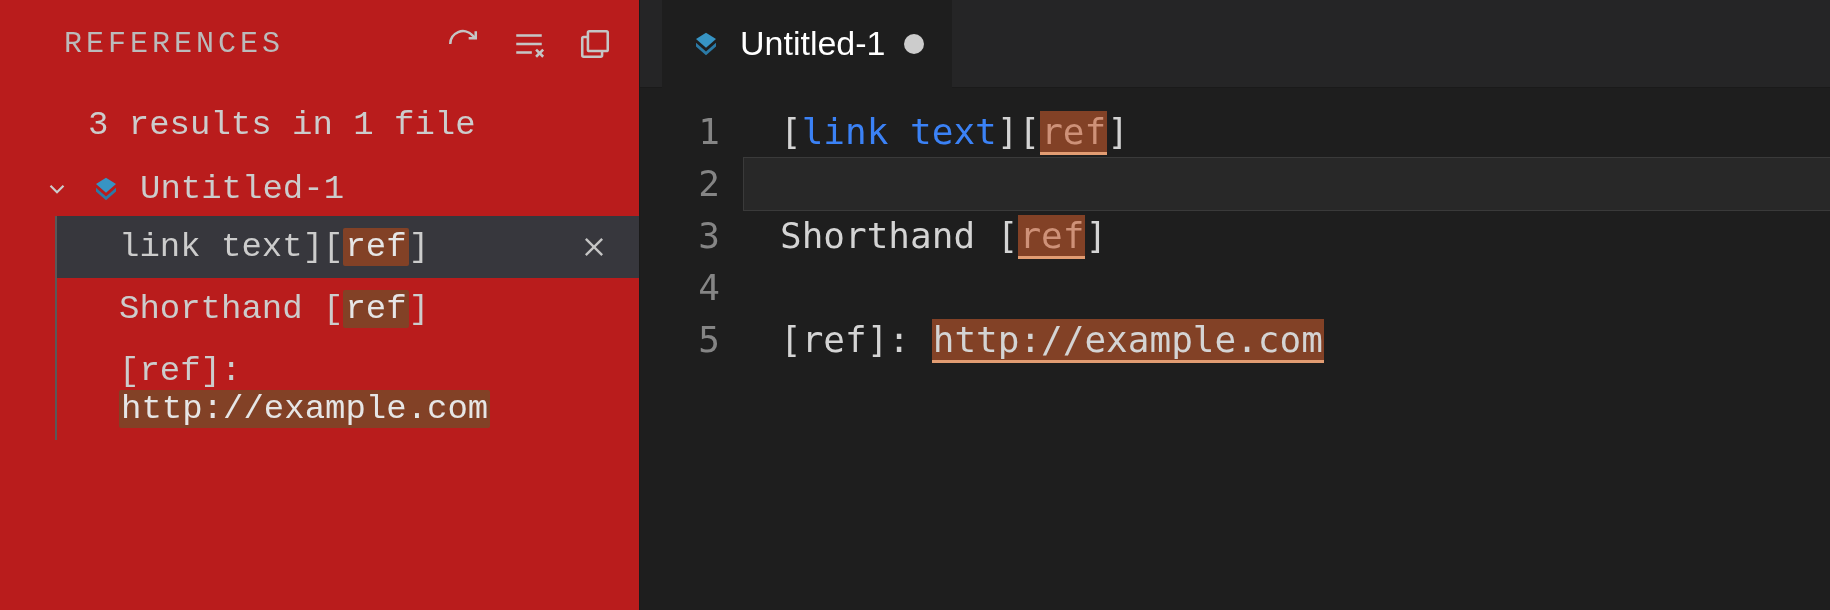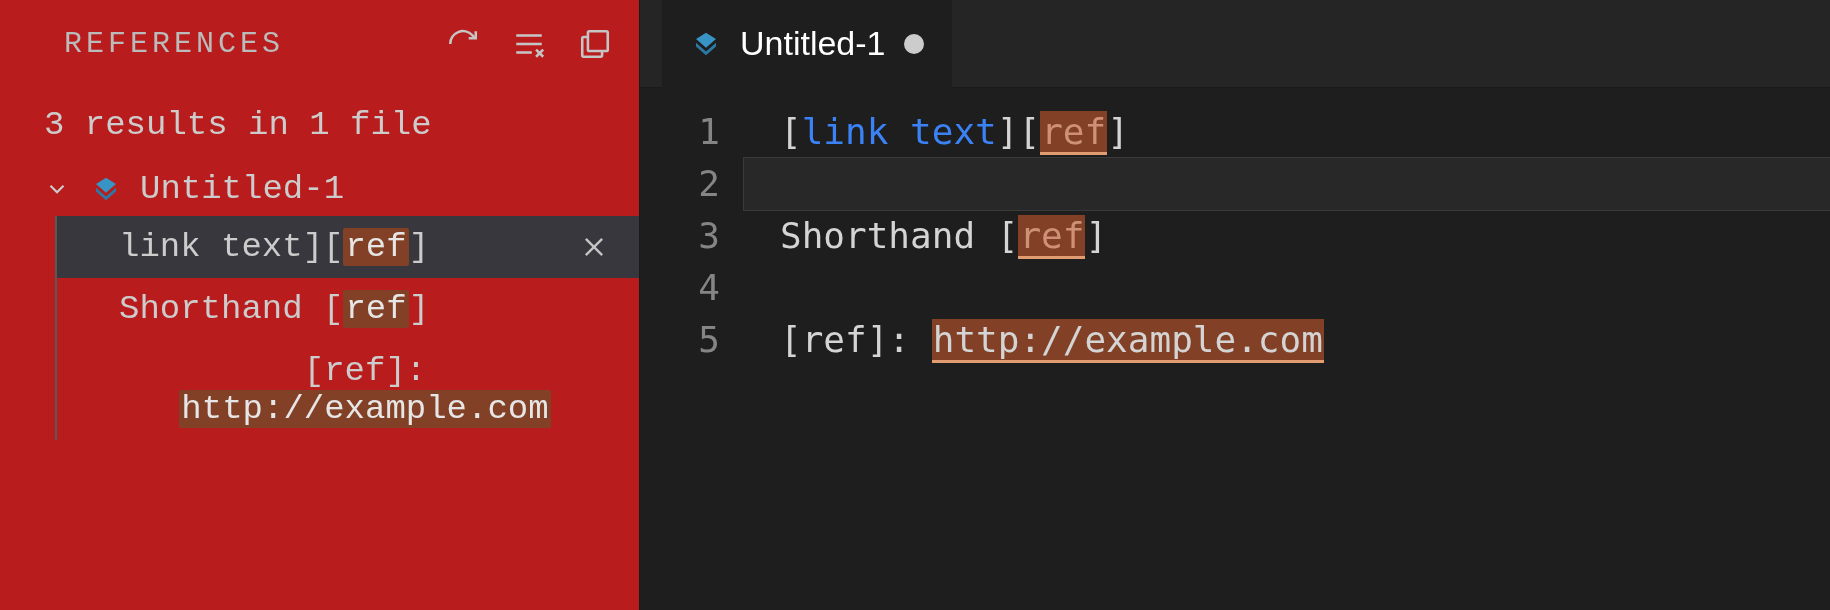--- a/index.html
+++ b/index.html
@@ -50,41 +50,41 @@
     align-items: center;
     justify-content: center;
     color: #c5c5c5;
     cursor: pointer;
   }
   .icon-btn svg { width: 34px; height: 34px; }
   .summary {
     padding: 18px 0 18px 44px;
     font-size: 34px;
     color: #cccccc;
+    margin-left: 44px;
   }
   .file-row {
     display: flex;
     align-items: center;
     padding: 8px 0 8px 42px;
     gap: 18px;
     font-size: 34px;
     cursor: pointer;
   }
   .chevron {
     width: 30px; height: 30px;
     display:flex; align-items:center; justify-content:center;
   }
   .file-icon {
     width: 32px; height: 32px;
     display:flex; align-items:center; justify-content:center;
   }
   .results {
     display:flex;
     flex-direction:column;
-    text-align:center;
   }
   .tree-guide {
     border-left: 2px solid #585858;
     margin-left: 55px;
   }
   .result-row {
     display:flex;
     align-items:center;
     justify-content:space-between;
     padding: 12px 28px 12px 62px;

